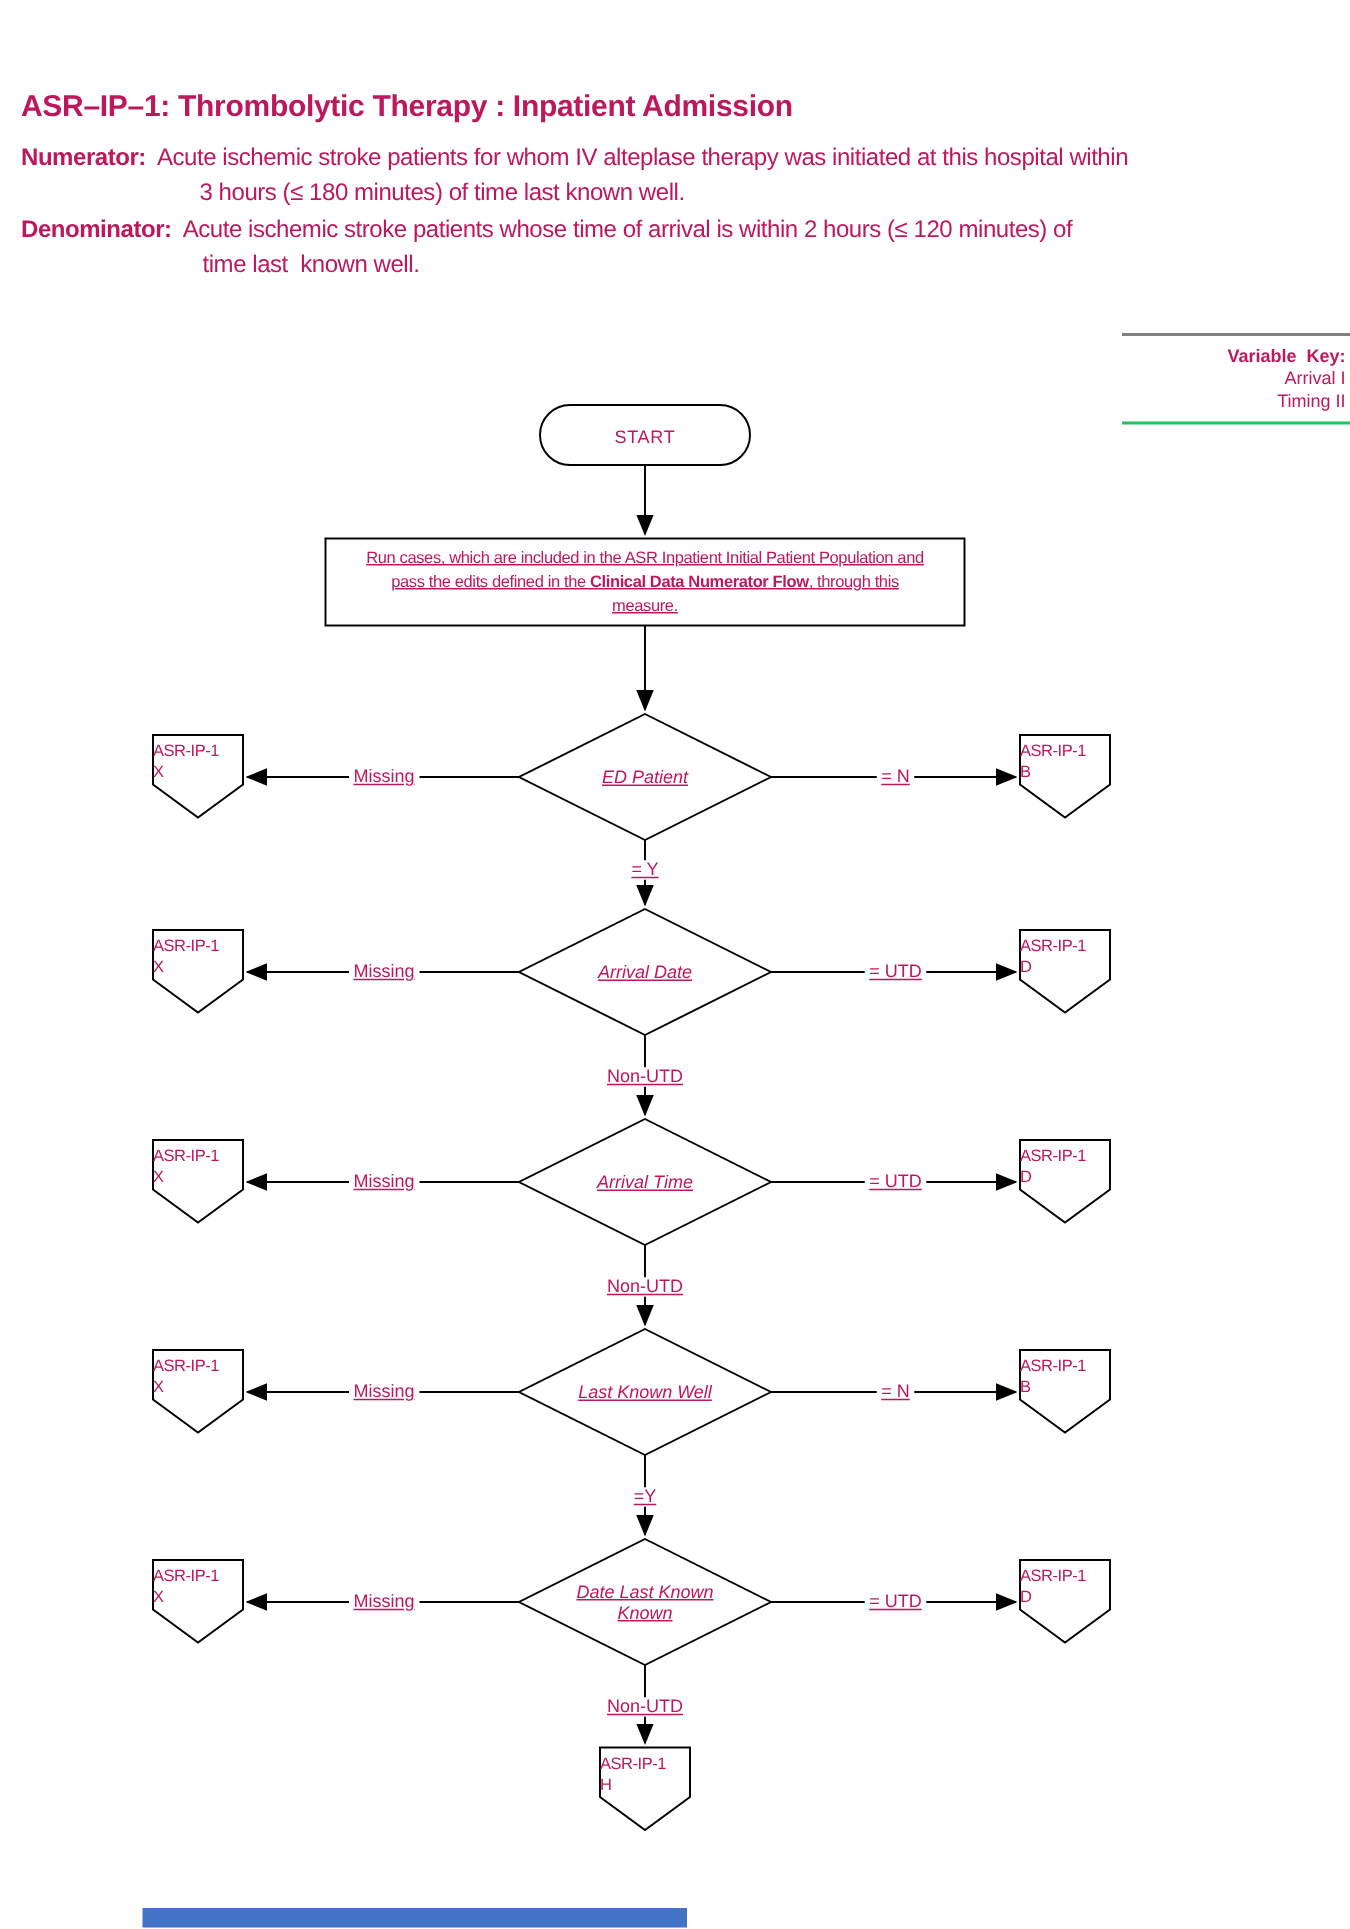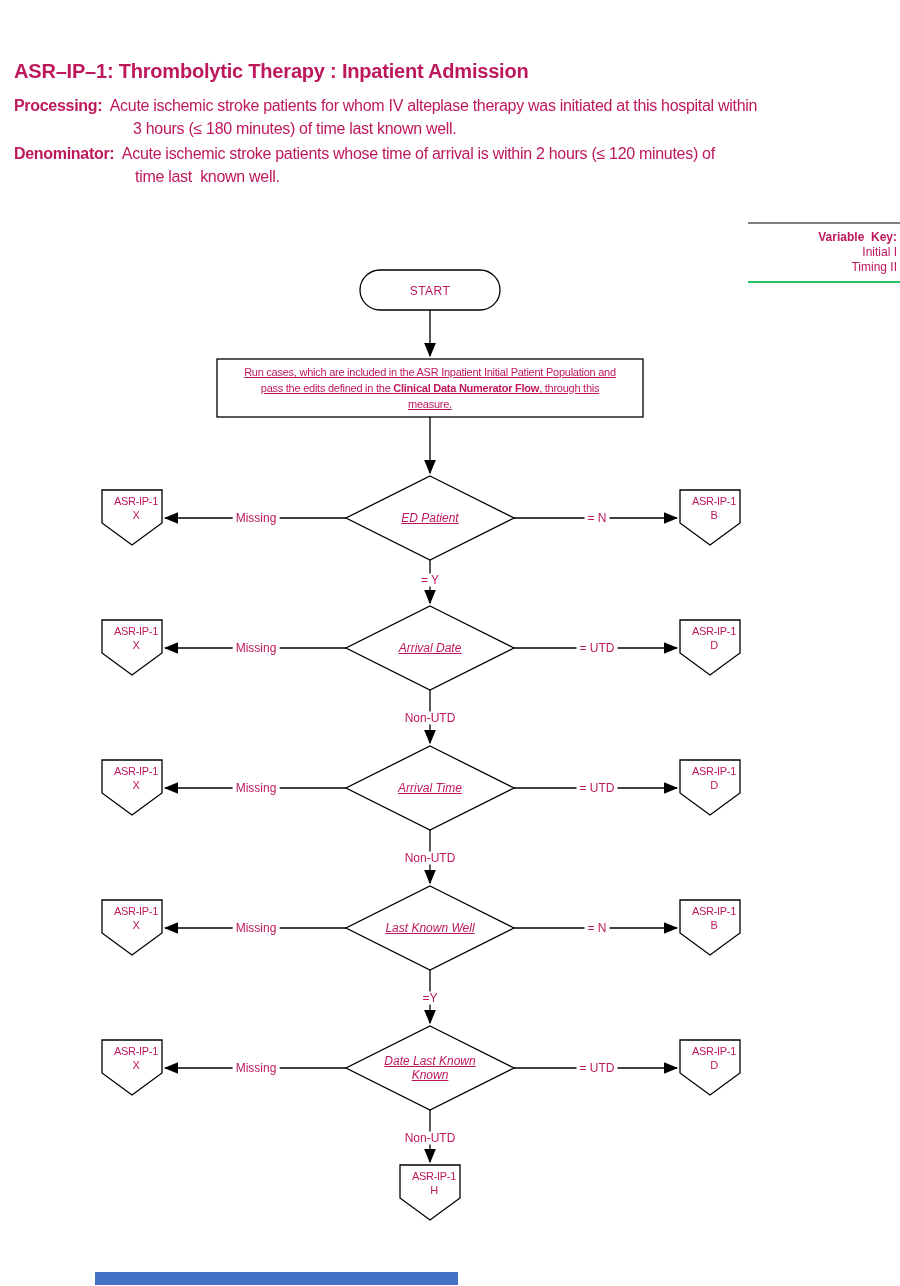--- a/index.html
+++ b/index.html
@@ -6,46 +6,46 @@
   .page{position:relative;width:900px;height:1286px;background:#ffffff;overflow:hidden;
         font-family:"Liberation Sans",sans-serif;color:#be185d;}
   .abs{position:absolute;}
   .title{font-size:20px;font-weight:bold;letter-spacing:-0.2px;}
   .bodyline{font-size:16px;letter-spacing:-0.3px;white-space:pre;}
   .bodyline b{letter-spacing:-0.3px;}
   .keybox{border-top:2px solid #808080;border-bottom:2px solid #22c55e;
           text-align:right;font-size:12px;line-height:15px;padding:6px 4px 6px 0;}
   .keybox .kt{font-weight:bold;white-space:pre;}
   .lbl{position:absolute;transform:translate(-50%,-50%);background:#fff;
-       font-size:12px;padding:0 3px;white-space:nowrap;line-height:13px;}
+       font-size:12px;padding:0 3px;white-space:nowrap;line-height:13px;text-decoration:underline;}
   .cond{position:absolute;transform:translate(-50%,-50%);font-style:italic;
         font-size:12px;text-align:center;line-height:14px;white-space:nowrap;text-decoration:underline;}
-  .pentxt{position:absolute;width:68px;text-align:center;font-size:11px;
+  .pentxt{position:absolute;width:68px;font-size:11px;
           line-height:14px;letter-spacing:-0.3px;}
   .proc{position:absolute;left:430px;top:364px;width:440px;transform:translateX(-50%);
         text-align:center;font-size:11px;line-height:16px;letter-spacing:-0.25px;}
   .proc div{white-space:nowrap;text-decoration:underline;}
   .startlbl{position:absolute;transform:translate(-50%,-50%);font-size:12px;letter-spacing:0.5px;}
   svg{position:absolute;left:0;top:0;}
   .bar{position:absolute;left:95px;top:1272px;width:363px;height:13px;}
 </style>
 </head>
 <body>
 
 <div class="page">
 
   <div class="abs title" style="left:14px;top:60px;">ASR–IP–1:  Thrombolytic Therapy : Inpatient Admission</div>
-  <div class="abs bodyline" style="left:14px;top:97px;"><b>Processing:</b><span>  Acute ischemic stroke patients for whom IV alteplase therapy was initiated at this hospital within</span></div>
+  <div class="abs bodyline" style="left:14px;top:97px;"><b>Numerator:</b><span>  Acute ischemic stroke patients for whom IV alteplase therapy was initiated at this hospital within</span></div>
   <div class="abs bodyline" style="left:133px;top:120px;">3 hours (≤ 180 minutes) of time last known well.</div>
   <div class="abs bodyline" style="left:14px;top:145px;"><b>Denominator:</b><span>  Acute ischemic stroke patients whose time of arrival is within 2 hours (≤ 120 minutes) of</span></div>
   <div class="abs bodyline" style="left:135px;top:168px;">time last  known well.</div>
 
   <div class="abs keybox" style="left:748px;top:222px;width:149px;">
     <div class="kt">Variable  Key:</div>
-    <div>Initial I</div>
+    <div>Arrival I</div>
     <div>Timing II</div>
   </div>
 
   <svg width="900" height="1286" viewBox="0 0 900 1286">
     <defs>
       <marker id="ah" markerWidth="11" markerHeight="9" refX="10" refY="4.5" orient="auto">
         <path d="M0,0 L11,4.5 L0,9 z" fill="#000"></path>
       </marker>
     </defs>
     <g fill="#ffffff" stroke="#000000" stroke-width="1.3">

